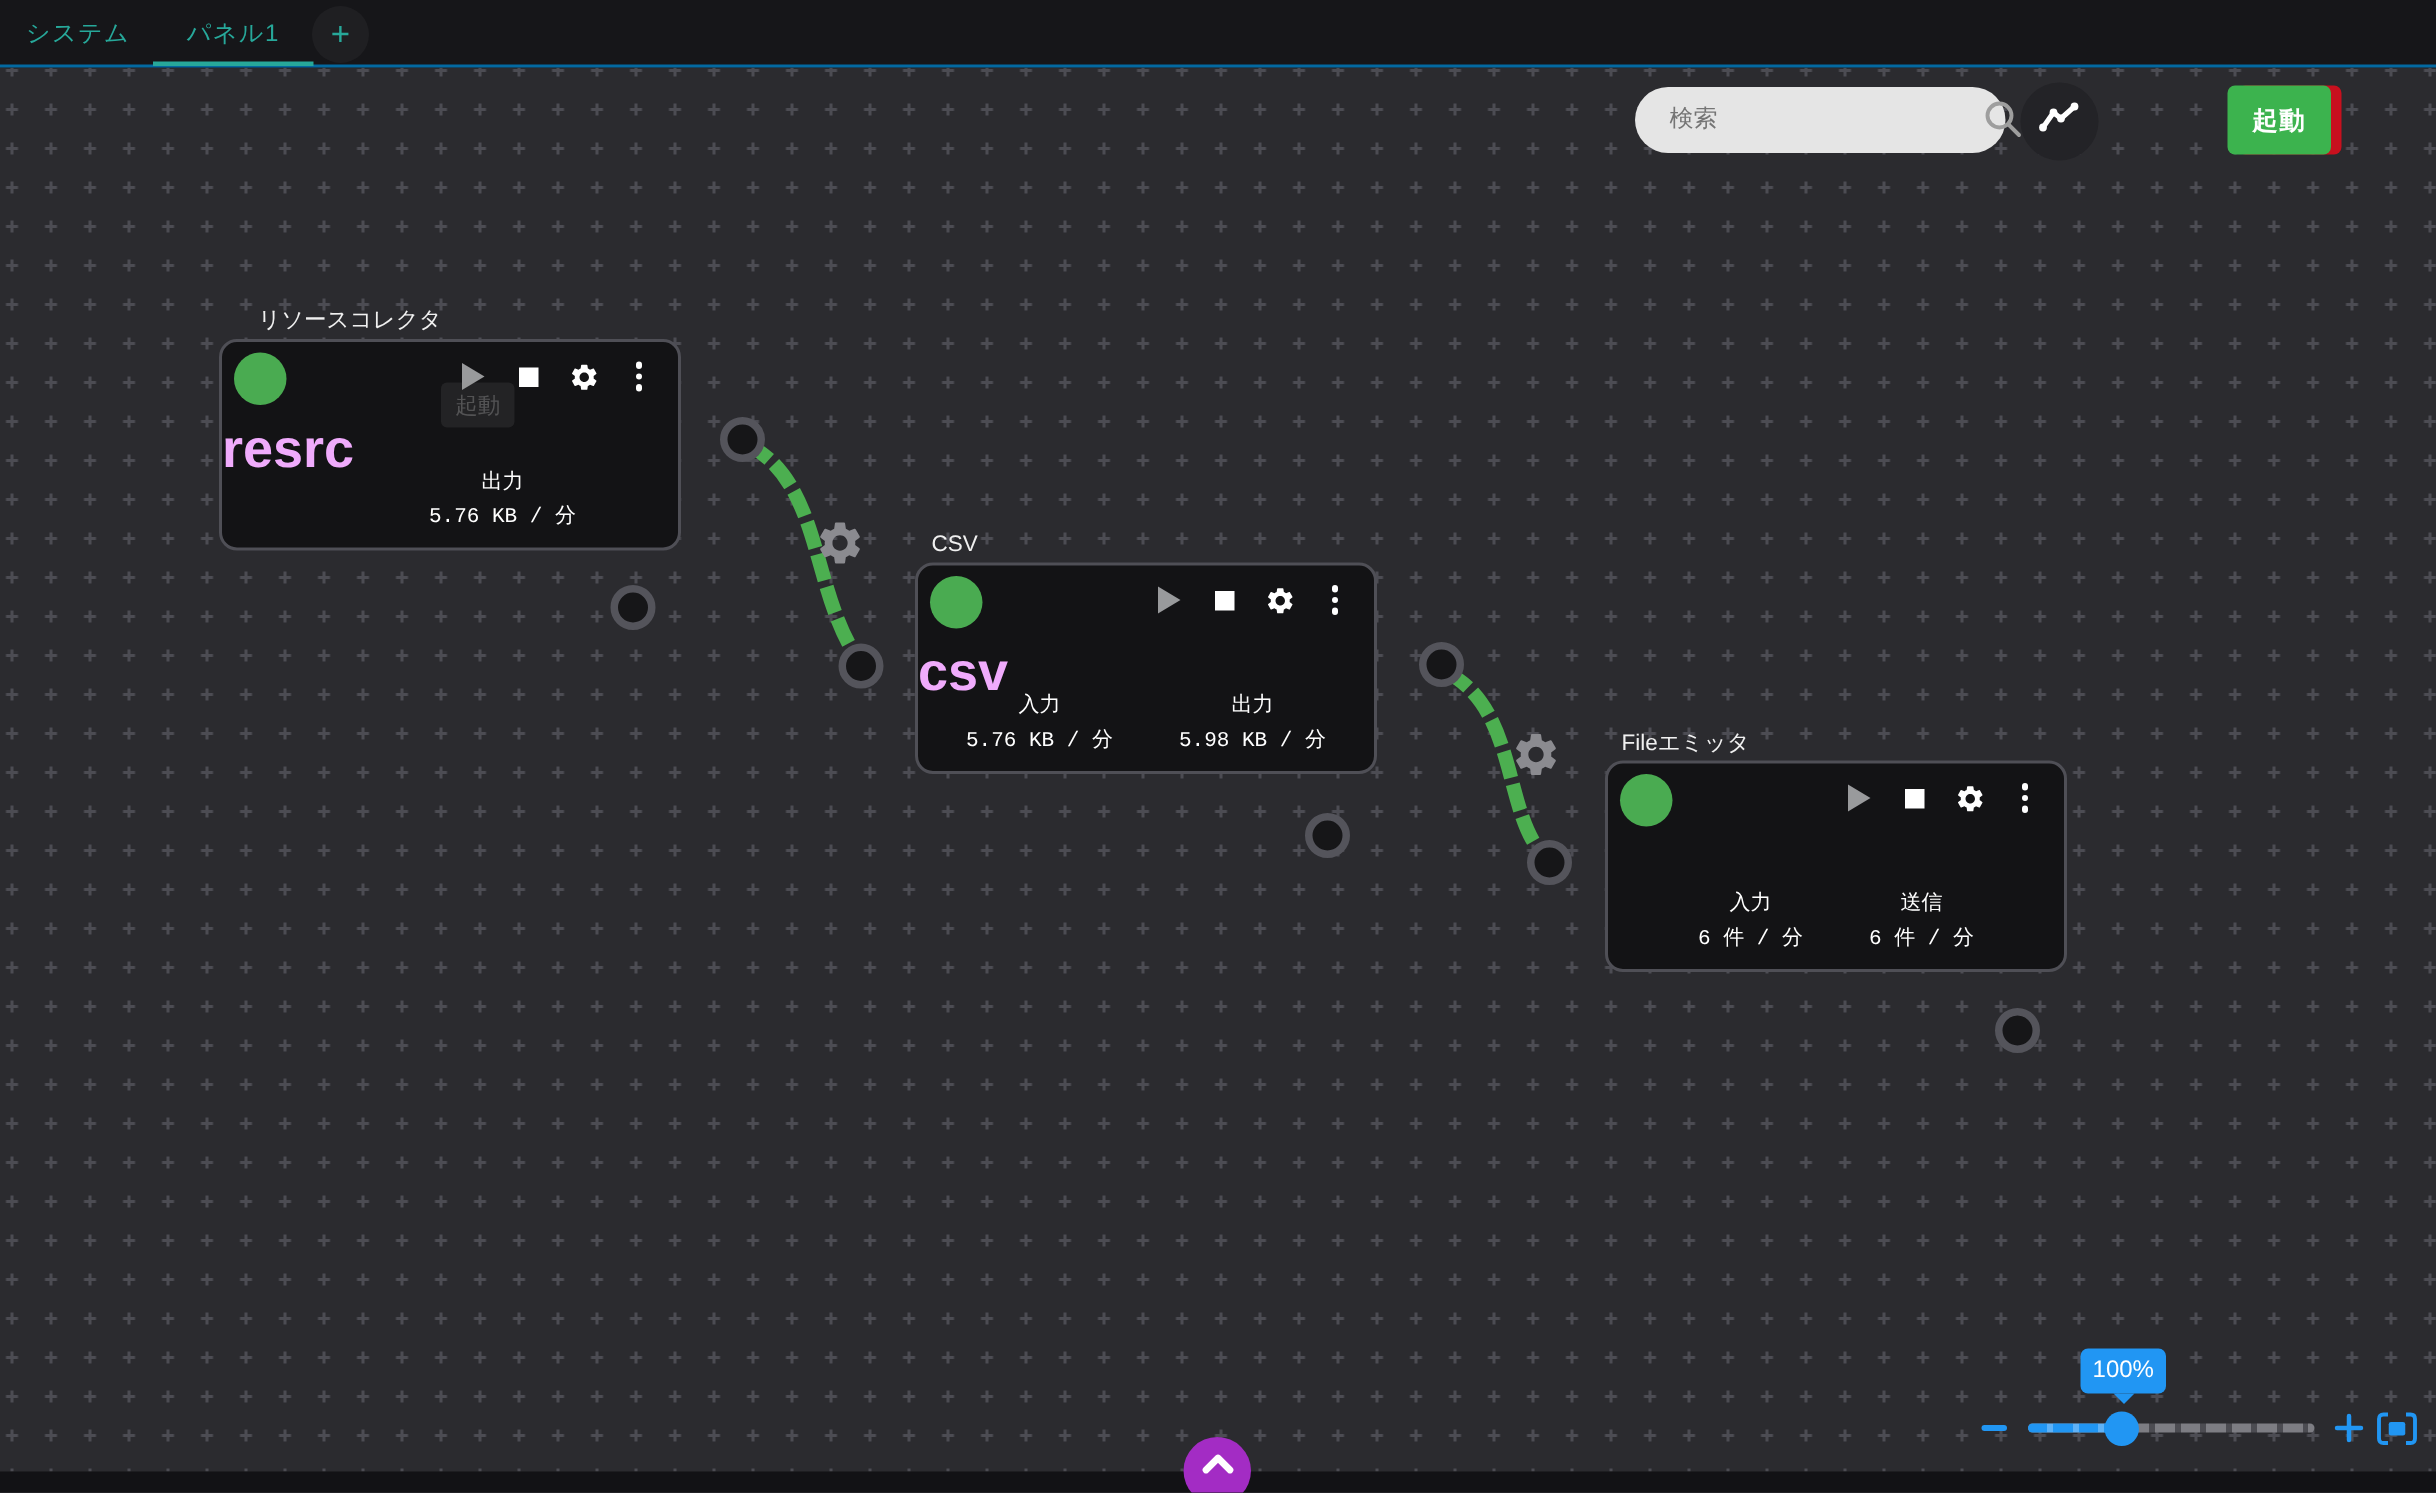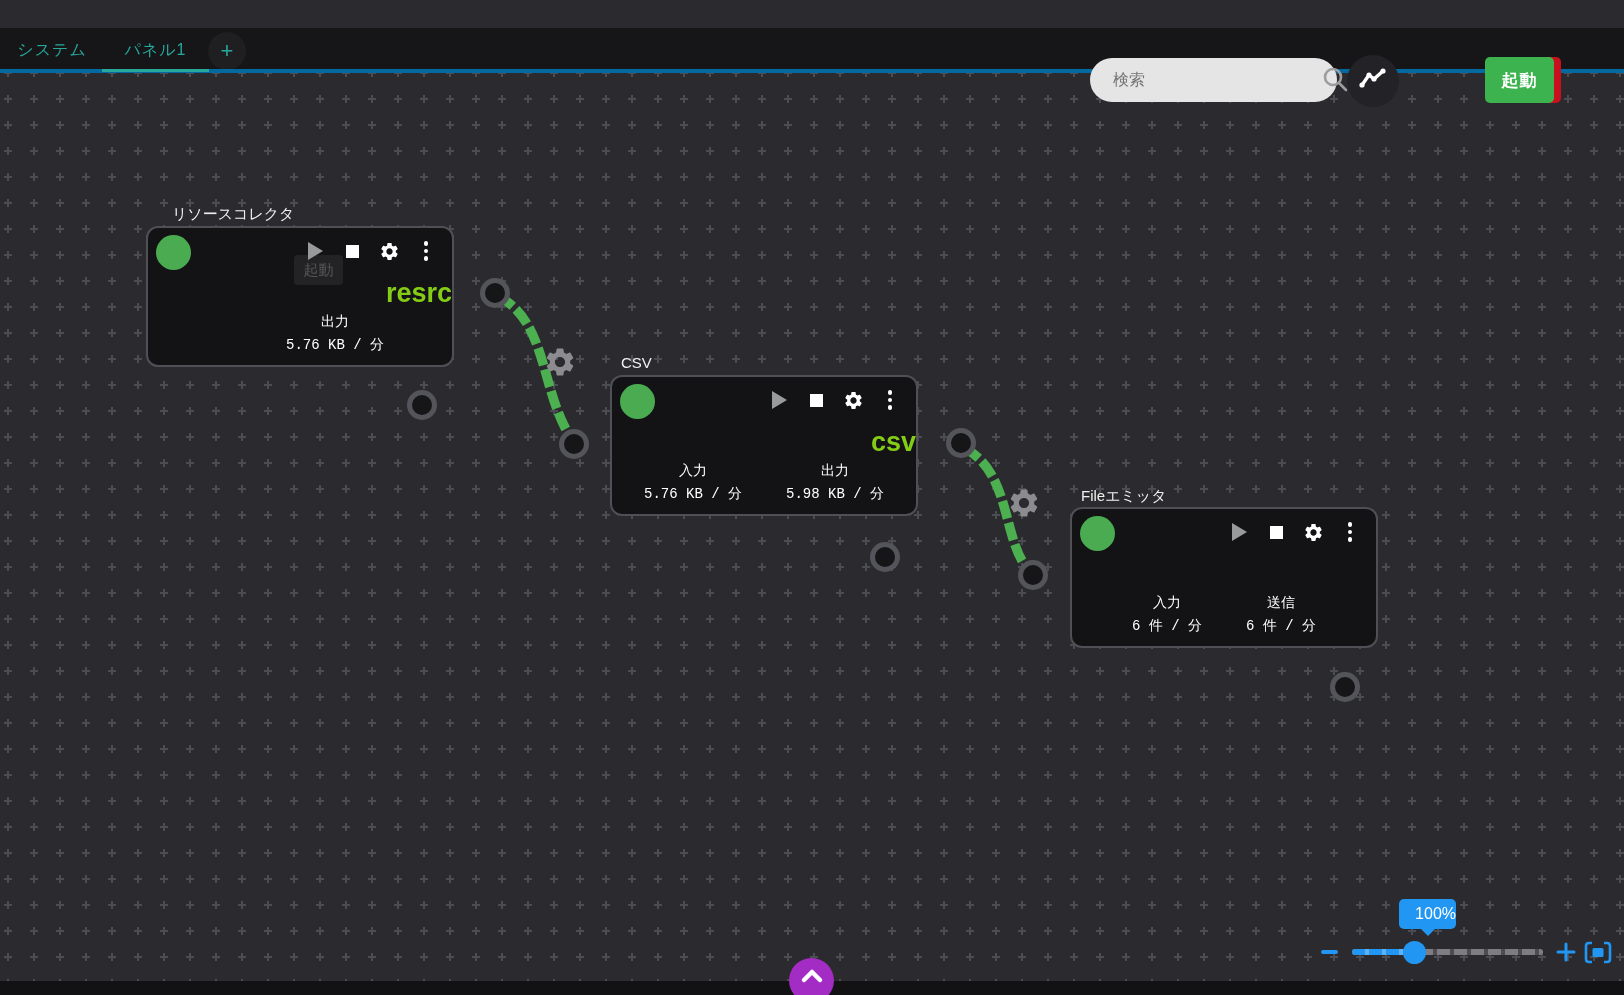--- a/index.html
+++ b/index.html
@@ -1,20 +1,20 @@
 <!DOCTYPE html>
 <html><head>
 <meta charset="utf-8">
 <style>
   * { margin:0; padding:0; box-sizing:border-box; }
   html,body { width:1624px; height:995px; overflow:hidden; }
   body { font-family:"Liberation Sans","DejaVu Sans",sans-serif; background:#2b2b2f; position:relative; }
 
   
-  .topbar { position:absolute; left:0; top:0; width:1624px; height:45px; background:#161619; border-bottom:4px solid #0369a1; z-index:30;margin-top:28px; }
+  .topbar { position:absolute; left:0; top:0; width:1624px; height:45px; background:#161619; border-bottom:2px solid #0369a1; z-index:30; }
   .tab { position:absolute; top:0; height:44px; display:flex; align-items:center; justify-content:center;
          color:#27a89a; font-size:16px; font-weight:500; letter-spacing:1px; cursor:pointer; }
   .tab-system { left:14px; width:76px; }
   .tab-panel  { left:102px; width:107px; }
   .tab-panel::after { content:""; position:absolute; left:0; bottom:0; width:100%; height:3px; background:#27a89a; }
   .add-tab { position:absolute; left:208px; top:4px; width:38px; height:38px; border-radius:50%;
              background:rgba(255,255,255,0.04); color:#27a89a; font-size:22px; font-weight:400;
              display:flex; align-items:center; justify-content:center; cursor:pointer; }
 
   
@@ -51,36 +51,36 @@
   .icon-slot { width:22px; height:26px; display:flex; align-items:center; justify-content:center; cursor:pointer; }
   .play-tri { width:0; height:0; border-left:15px solid #999a9c; border-top:9.5px solid transparent; border-bottom:9.5px solid transparent; }
   .stop-sq { width:13px; height:13px; background:#ffffff; }
   .kebab { display:flex; flex-direction:column; gap:3px; }
   .kebab i { width:4.5px; height:4.5px; border-radius:50%; background:#fff; }
 
   .node-tooltip { position:absolute; left:146px; top:27px; width:49px; height:30px; border-radius:4px;
                   background:rgba(150,150,150,0.13); color:rgba(255,255,255,0.22); font-size:15px;
                   display:flex; align-items:center; justify-content:center; z-index:1; }
 
-  .node-title { position:absolute; left:0; right:0; top:50px; text-align:right; color:#84cc16;
-                font-size:27px; font-weight:bold; }
+  .node-title { position:absolute; left:0; right:0; top:50px; text-align:left; color:#f0abfc;
+                font-size:36px; font-weight:bold; }
   .node-stats { position:absolute; left:0; right:0; top:83px; display:flex; justify-content:center; gap:44px;
                 color:#fff; }
   .stat { text-align:center; font-size:14px; line-height:23px; white-space:nowrap;font-family:Liberation Mono, monospace; }
   .shift-right { transform:translateX(35px); }
 
   
   .port { position:absolute; width:30px; height:30px; border-radius:50%; background:#161618;
           border:5px solid #54545b; z-index:8; cursor:crosshair; }
   .conn-gear { position:absolute; width:34px; height:34px; z-index:7; cursor:pointer; }
 
   
   .zoom-tooltip { position:absolute; left:1387px; top:899px; width:57px; height:30px; background:#2196f3;
                   border-radius:5px; color:#fff; font-size:16px; font-weight:500; z-index:20;
-                  display:flex; align-items:center; justify-content:flex-end;margin-left:12px; }
+                  display:flex; align-items:center; justify-content:center; }
   .zoom-tooltip::after { content:""; position:absolute; left:50%; top:100%; transform:translateX(-50%);
                   border:7px solid transparent; border-top-color:#2196f3; }
   .zoom-minus { position:absolute; left:1318px; top:944px; width:22px; height:16px; z-index:20; cursor:pointer;
                 display:flex; align-items:center; justify-content:center; }
   .zoom-minus i { width:17px; height:3.5px; background:#2196f3; border-radius:2px; }
   .zoom-track { position:absolute; left:1352px; top:949px; width:191px; height:6px; border-radius:3px; z-index:19;
                 background:repeating-linear-gradient(90deg,#7d7d83 0 13px,#4c4c52 13px 17px); cursor:pointer; }
   .zoom-fill { position:absolute; left:0; top:0; width:62px; height:6px; border-radius:3px 0 0 3px;
                background:repeating-linear-gradient(90deg,#2196f3 0 13px,#5fb2f7 13px 17px); }
   .zoom-thumb { position:absolute; left:1403px; top:941px; width:23px; height:23px; border-radius:50%;

